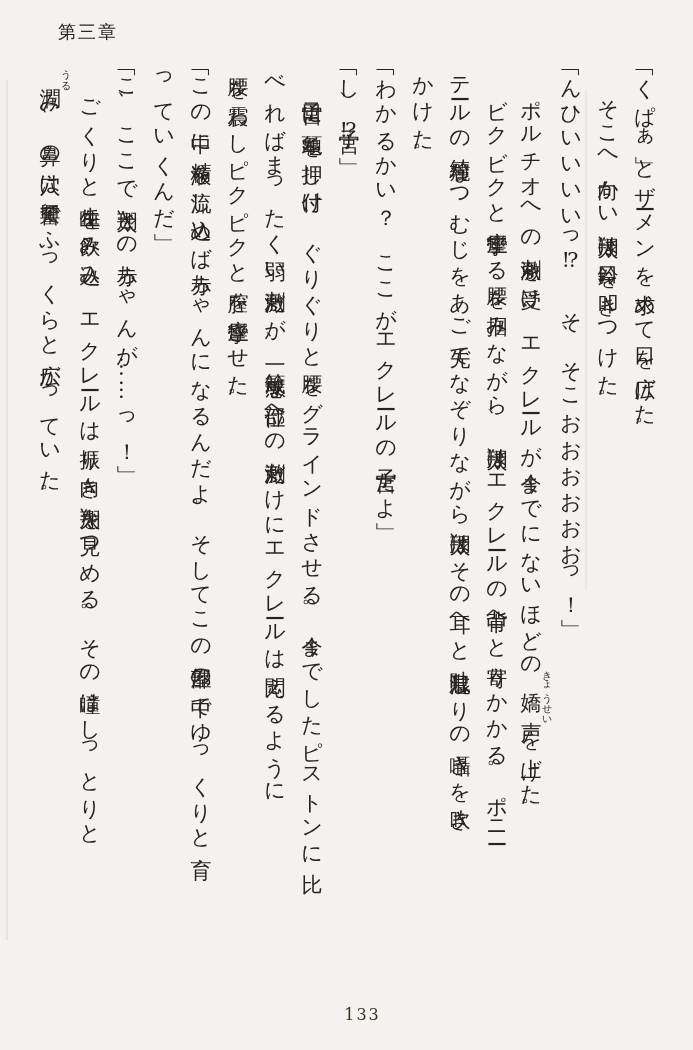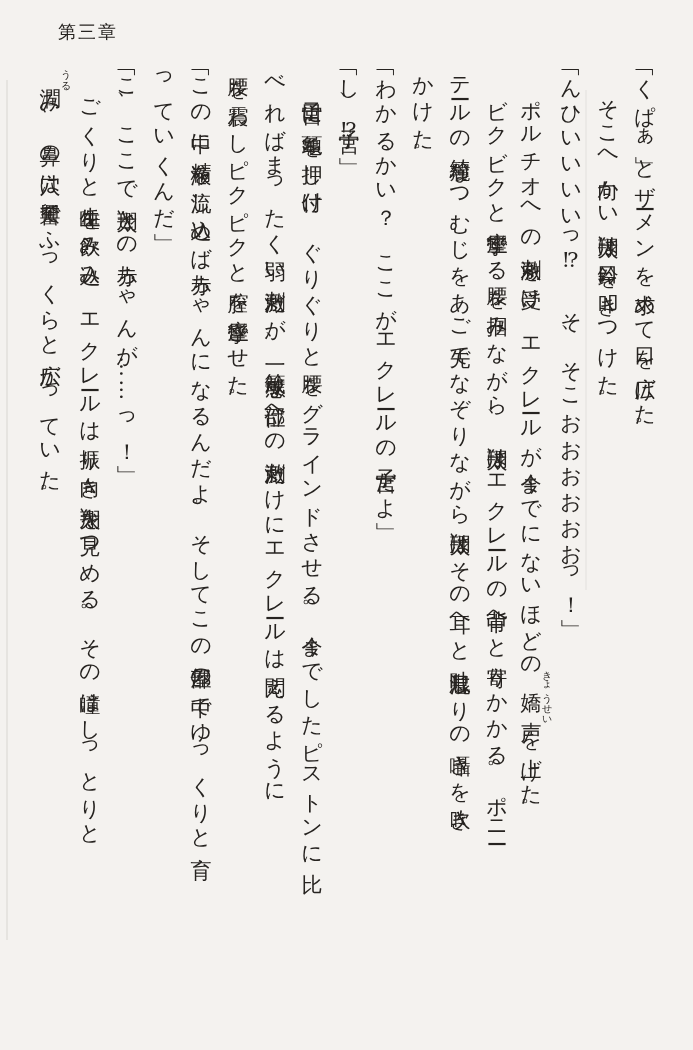--- a/index.html
+++ b/index.html
@@ -98,17 +98,18 @@
       <div class="tline indent">子宮口に亀頭を押し付け、ぐりぐりと腰をグラインドさせる。今までしたピストンに比</div>
       <div class="tline">べればまったく弱い刺激だが、一等敏感な部位への刺激だけにエクレールは悶えるように</div>
       <div class="tline">腰を震わしピクピクと膣を痙攣させた。</div>
       <div class="tline">「この中に精液を流し込めば赤ちゃんになるんだよ。そしてこの部屋の中でゆっくりと育</div>
       <div class="tline">っていくんだ」</div>
       <div class="tline">「こ、ここで翔太との赤ちゃんが……っ！」</div>
       <div class="tline indent">ごくりと生唾を飲み込み、エクレールは振り向き翔太を見つめる。その瞳はしっとりと</div>
       <div class="tline"><ruby>潤<rt>うる</rt></ruby>み、鼻の穴は興奮でふっくらと広がっていた。</div>
     </div>
 
+  <div class="page-number">133</div>
 
   <div class="scan-streak"></div>
   <div class="scan-streak-2"></div>
 
 </div>
 
 </body></html>

